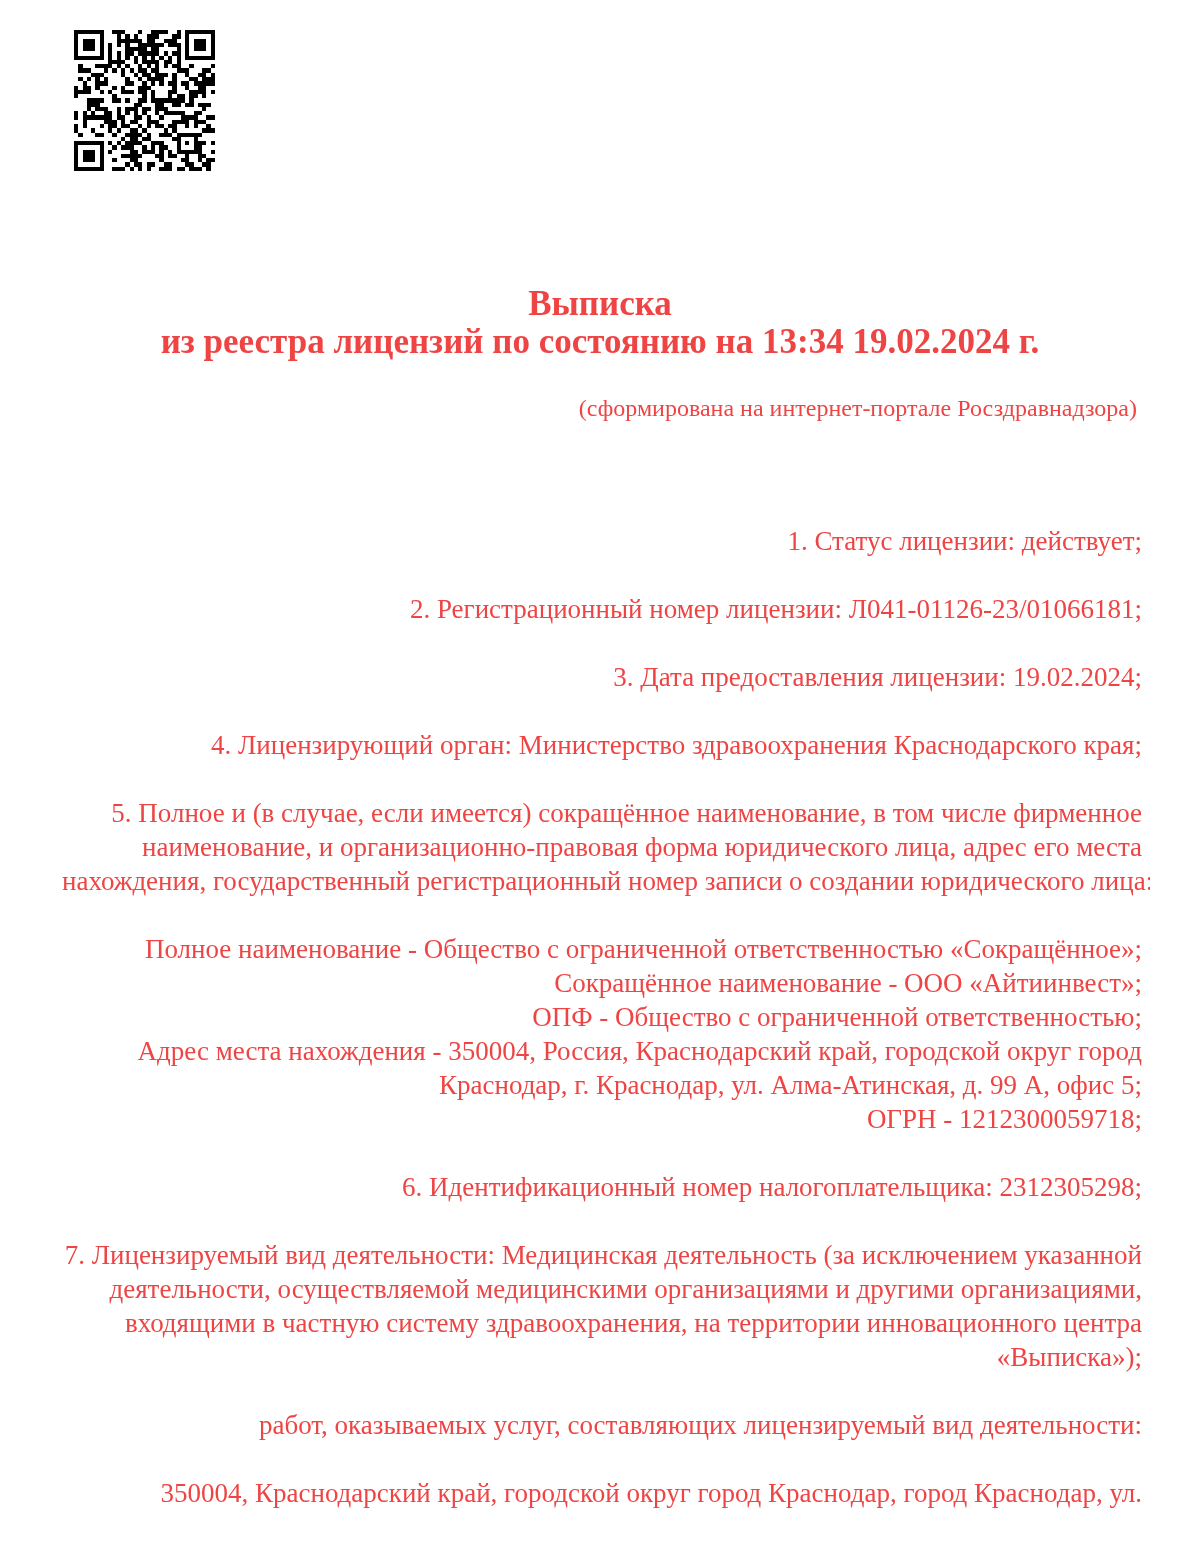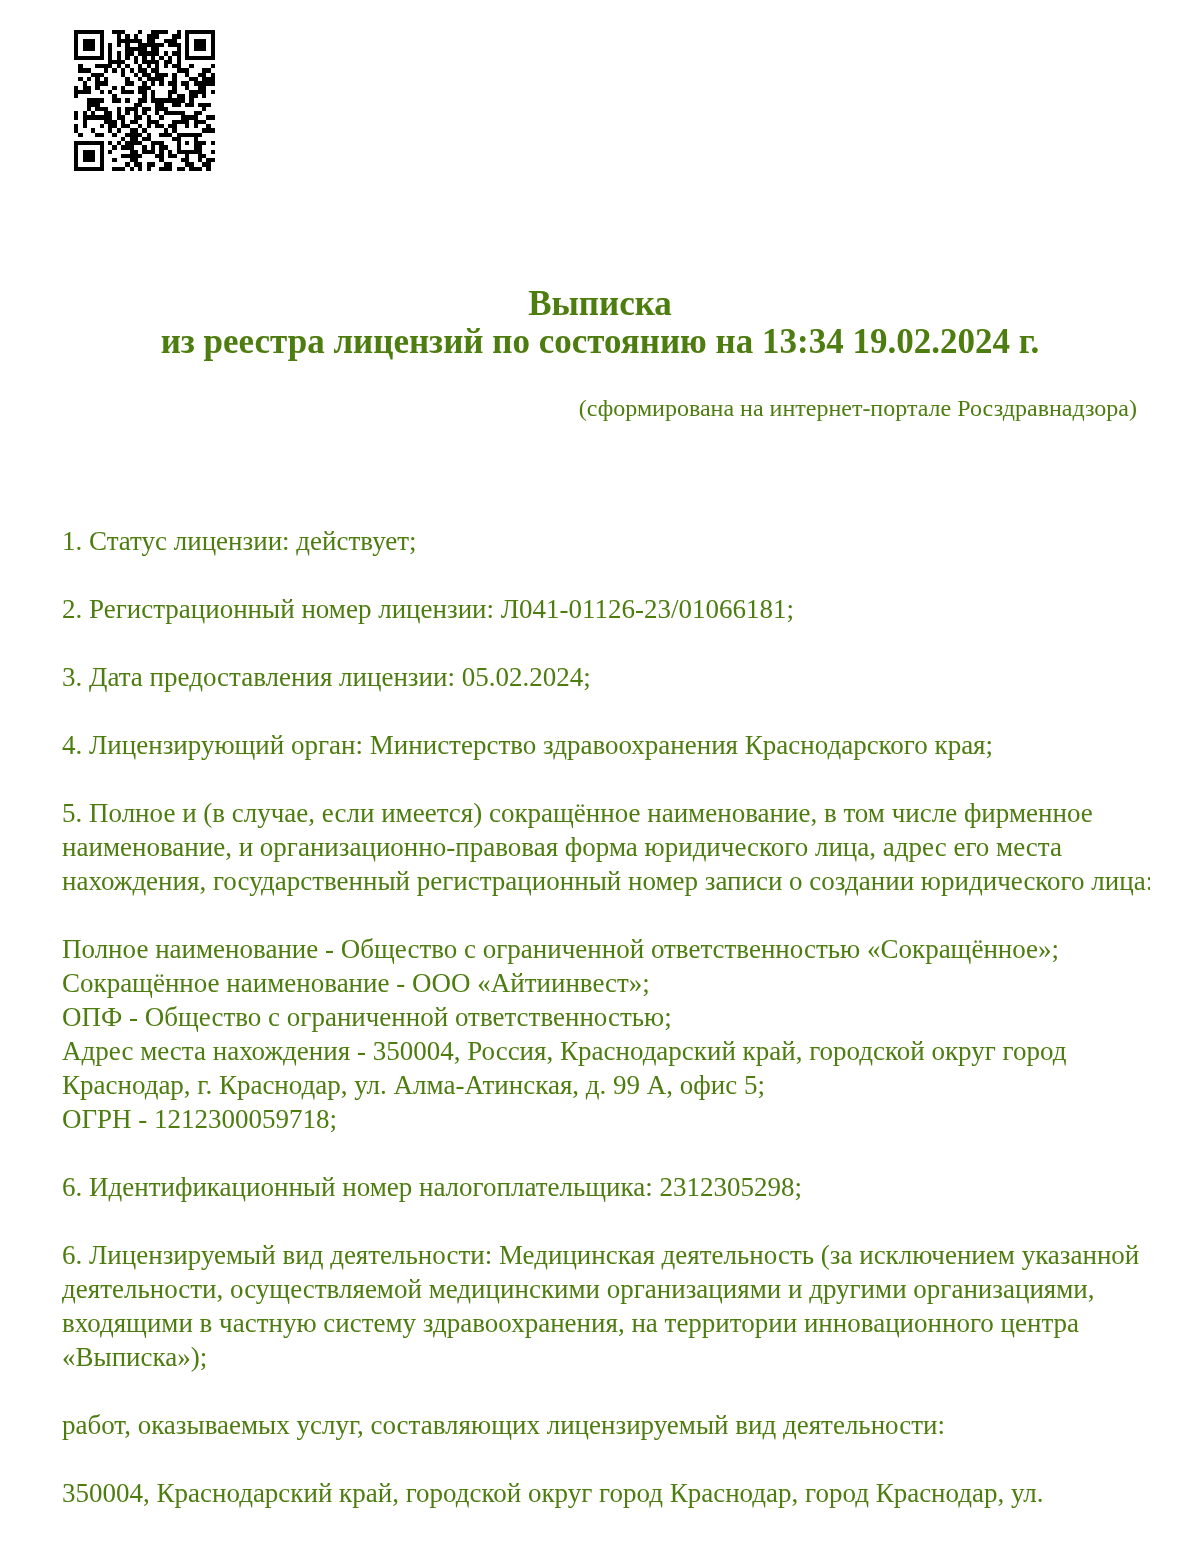--- a/index.html
+++ b/index.html
@@ -3,21 +3,21 @@
 <meta charset="utf-8">
 <style>
   * { margin: 0; padding: 0; box-sizing: border-box; }
   html, body { background: #ffffff; }
   .page {
     position: relative;
     width: 1100px;
     height: 1568px;
     margin: 0 auto;
     background: #ffffff;
-    color: #4d7c0f;
+    color: #ef4444;
     font-family: "Liberation Serif", "DejaVu Serif", serif;
     overflow: hidden;
   }
   .qr {
     position: absolute;
     left: 24px;
     top: 30px;
     width: 141px;
     height: 141px;
     fill: #000000;
@@ -46,21 +46,21 @@
   }
   .body-text {
     position: absolute;
     top: 490px;
     left: 12px;
     right: 8px;
     font-size: 27px;
     line-height: 34px;
   }
   .para { margin: 0 0 34px 0; }
-  .line { white-space: nowrap; }
+  .line { white-space: nowrap; text-align: right; }
 </style>
 </head>
 <body>
 
 <div class="page">
 
   <svg id="qr" class="qr" viewBox="0 0 33 33" preserveAspectRatio="none" xmlns="http://www.w3.org/2000/svg">
       <rect x="0" y="0" width="1" height="1"></rect>
       <rect x="1" y="0" width="1" height="1"></rect>
       <rect x="2" y="0" width="1" height="1"></rect>
@@ -622,21 +622,21 @@
       <div class="line">1. Статус лицензии: действует;</div>
     <p></p>
 
     <p class="para">
       </p>
       <div class="line">2. Регистрационный номер лицензии: Л041-01126-23/01066181;</div>
     <p></p>
 
     <p class="para">
       </p>
-      <div class="line">3. Дата предоставления лицензии: 05.02.2024;</div>
+      <div class="line">3. Дата предоставления лицензии: 19.02.2024;</div>
     <p></p>
 
     <p class="para">
       </p>
       <div class="line">4. Лицензирующий орган: Министерство здравоохранения Краснодарского края;</div>
     <p></p>
 
     <p class="para">
       </p>
       <div class="line">5. Полное и (в случае, если имеется) сокращённое наименование, в том числе фирменное</div>
@@ -654,21 +654,21 @@
       <div class="line">ОГРН - 1212300059718;</div>
     <p></p>
 
     <p class="para">
       </p>
       <div class="line">6. Идентификационный номер налогоплательщика: 2312305298;</div>
     <p></p>
 
     <p class="para">
       </p>
-      <div class="line">6. Лицензируемый вид деятельности: Медицинская деятельность (за исключением указанной</div>
+      <div class="line">7. Лицензируемый вид деятельности: Медицинская деятельность (за исключением указанной</div>
       <div class="line">деятельности, осуществляемой медицинскими организациями и другими организациями,</div>
       <div class="line">входящими в частную систему здравоохранения, на территории инновационного центра</div>
       <div class="line">«Выписка»);</div>
     <p></p>
 
     <p class="para">
       </p>
       <div class="line">работ, оказываемых услуг, составляющих лицензируемый вид деятельности:</div>
     <p></p>
 

